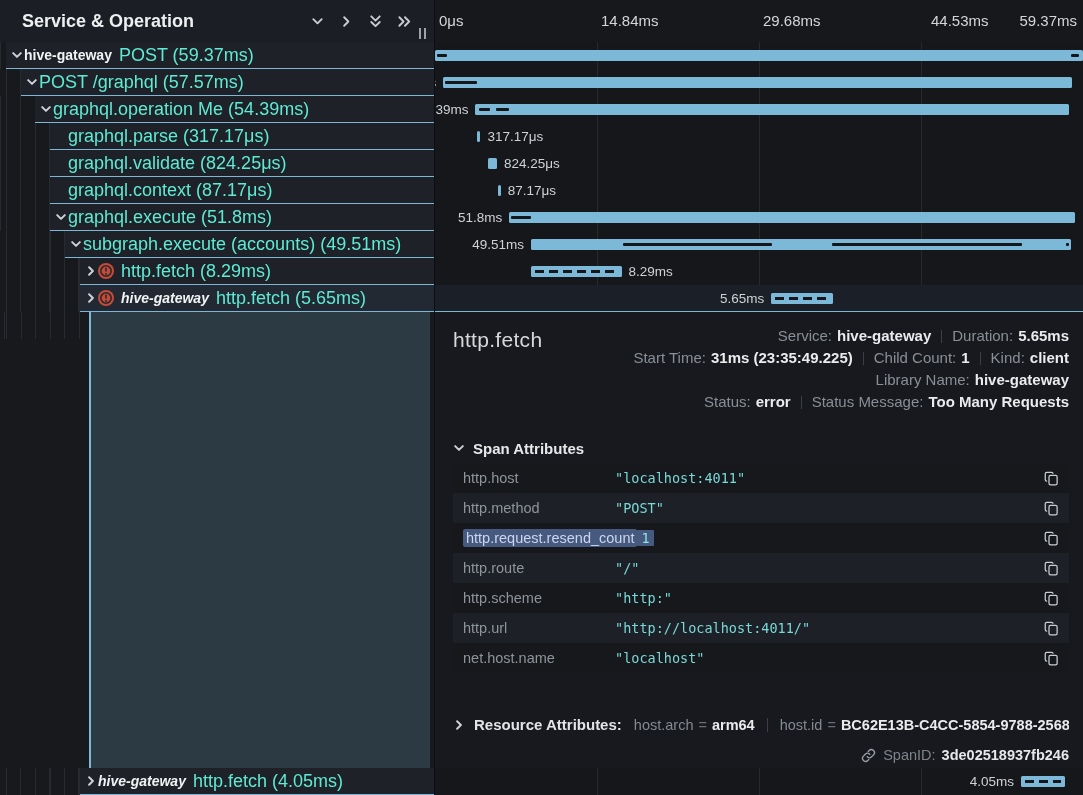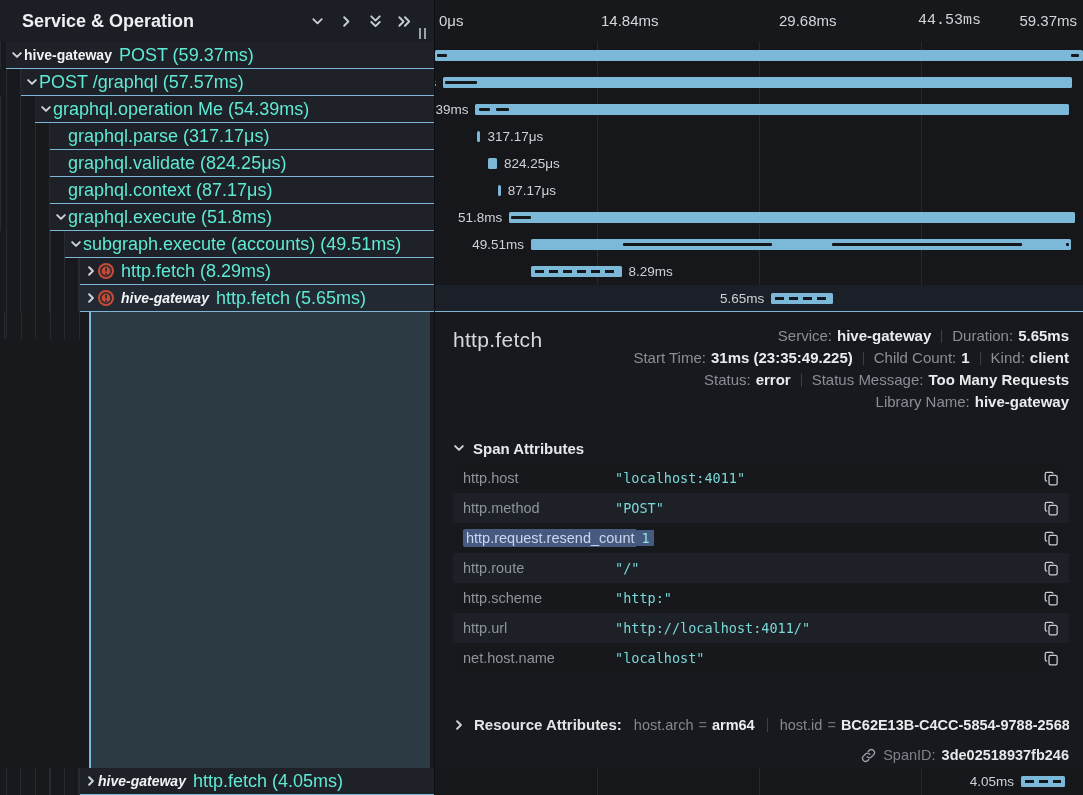--- a/index.html
+++ b/index.html
@@ -271,22 +271,22 @@
   <div class="divider"></div>
 
   <div class="right-panel">
     <div class="gridline" style="left:162px"></div>
     <div class="gridline" style="left:324px"></div>
     <div class="gridline" style="left:486px"></div>
 
     <div class="tl-header" id="tl-ticks">
         <span class="tick" style="left: 4px;">0μs</span>
         <span class="tick" style="left: 166px;">14.84ms</span>
-        <span class="tick" style="left: 328px; margin-left: 16px;">29.68ms</span>
-        <span class="tick" style="left: 483px; font-family: Liberation Mono, monospace;">44.53ms</span>
+        <span class="tick" style="left: 328px;">29.68ms</span>
+        <span class="tick" style="left: 496px;">44.53ms</span>
         <span class="tick" style="right: 6px;">59.37ms</span>
       </div>
     <div class="tl-rows" id="tl-rows">
         <div class="tl-row">
           <div class="tl-bar" style="left: 0px; width: 648px;">
             <i class="tl-mark" style="left: 2.18292px; width: 9.82314px;"></i>
             <i class="tl-mark" style="left: 636.321px; width: 7.64022px;"></i>
           </div>
         </div>
         <div class="tl-row">
@@ -340,22 +340,22 @@
             <i class="tl-dash"></i>
           </div>
         </div>
       </div>
 
     <div class="detail">
       <div class="detail-title">http.fetch</div>
       <div class="meta" id="meta">
           <div class="meta-line"><span class="meta-label">Service:</span><span class="meta-value">hive-gateway</span><span class="meta-div"></span><span class="meta-label">Duration:</span><span class="meta-value">5.65ms</span></div>
           <div class="meta-line"><span class="meta-label">Start Time:</span><span class="meta-value">31ms (23:35:49.225)</span><span class="meta-div"></span><span class="meta-label">Child Count:</span><span class="meta-value">1</span><span class="meta-div"></span><span class="meta-label">Kind:</span><span class="meta-value">client</span></div>
+          <div class="meta-line"><span class="meta-label">Library Name:</span><span class="meta-value">hive-gateway</span></div>
           <div class="meta-line"><span class="meta-label">Status:</span><span class="meta-value">error</span><span class="meta-div"></span><span class="meta-label">Status Message:</span><span class="meta-value">Too Many Requests</span></div>
-          <div class="meta-line"><span class="meta-label">Library Name:</span><span class="meta-value">hive-gateway</span></div>
         </div>
 
       <div class="attrs-header">
         <span><svg width="12" height="12" viewBox="0 0 11 11" fill="none" stroke="#ced2d8" stroke-width="1.8" stroke-linecap="round" stroke-linejoin="round">
               <polyline points="2,3.75 5.5,7.25 9,3.75"></polyline>
             </svg></span>
         <span>Span Attributes</span>
       </div>
       <div class="attr-table" id="attrs">
           <div class="attr-row">

